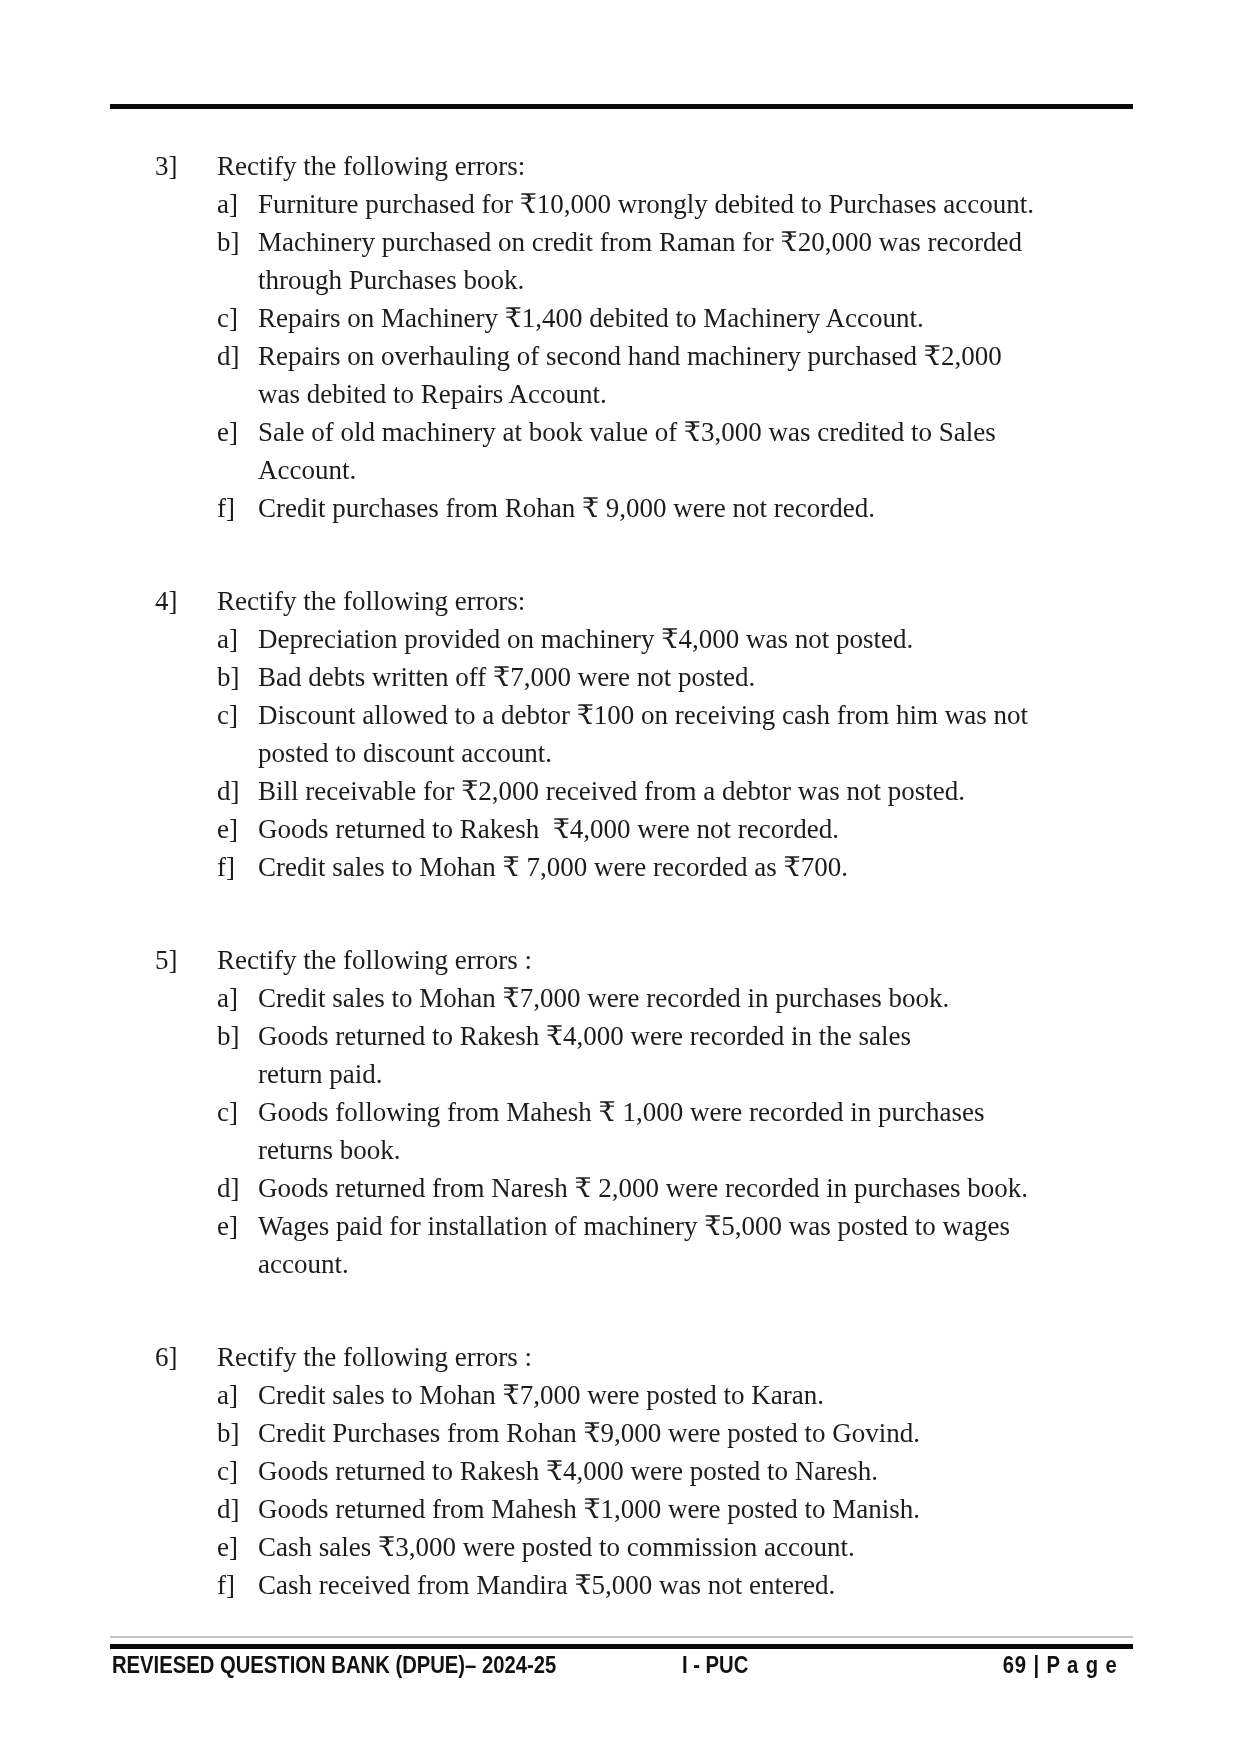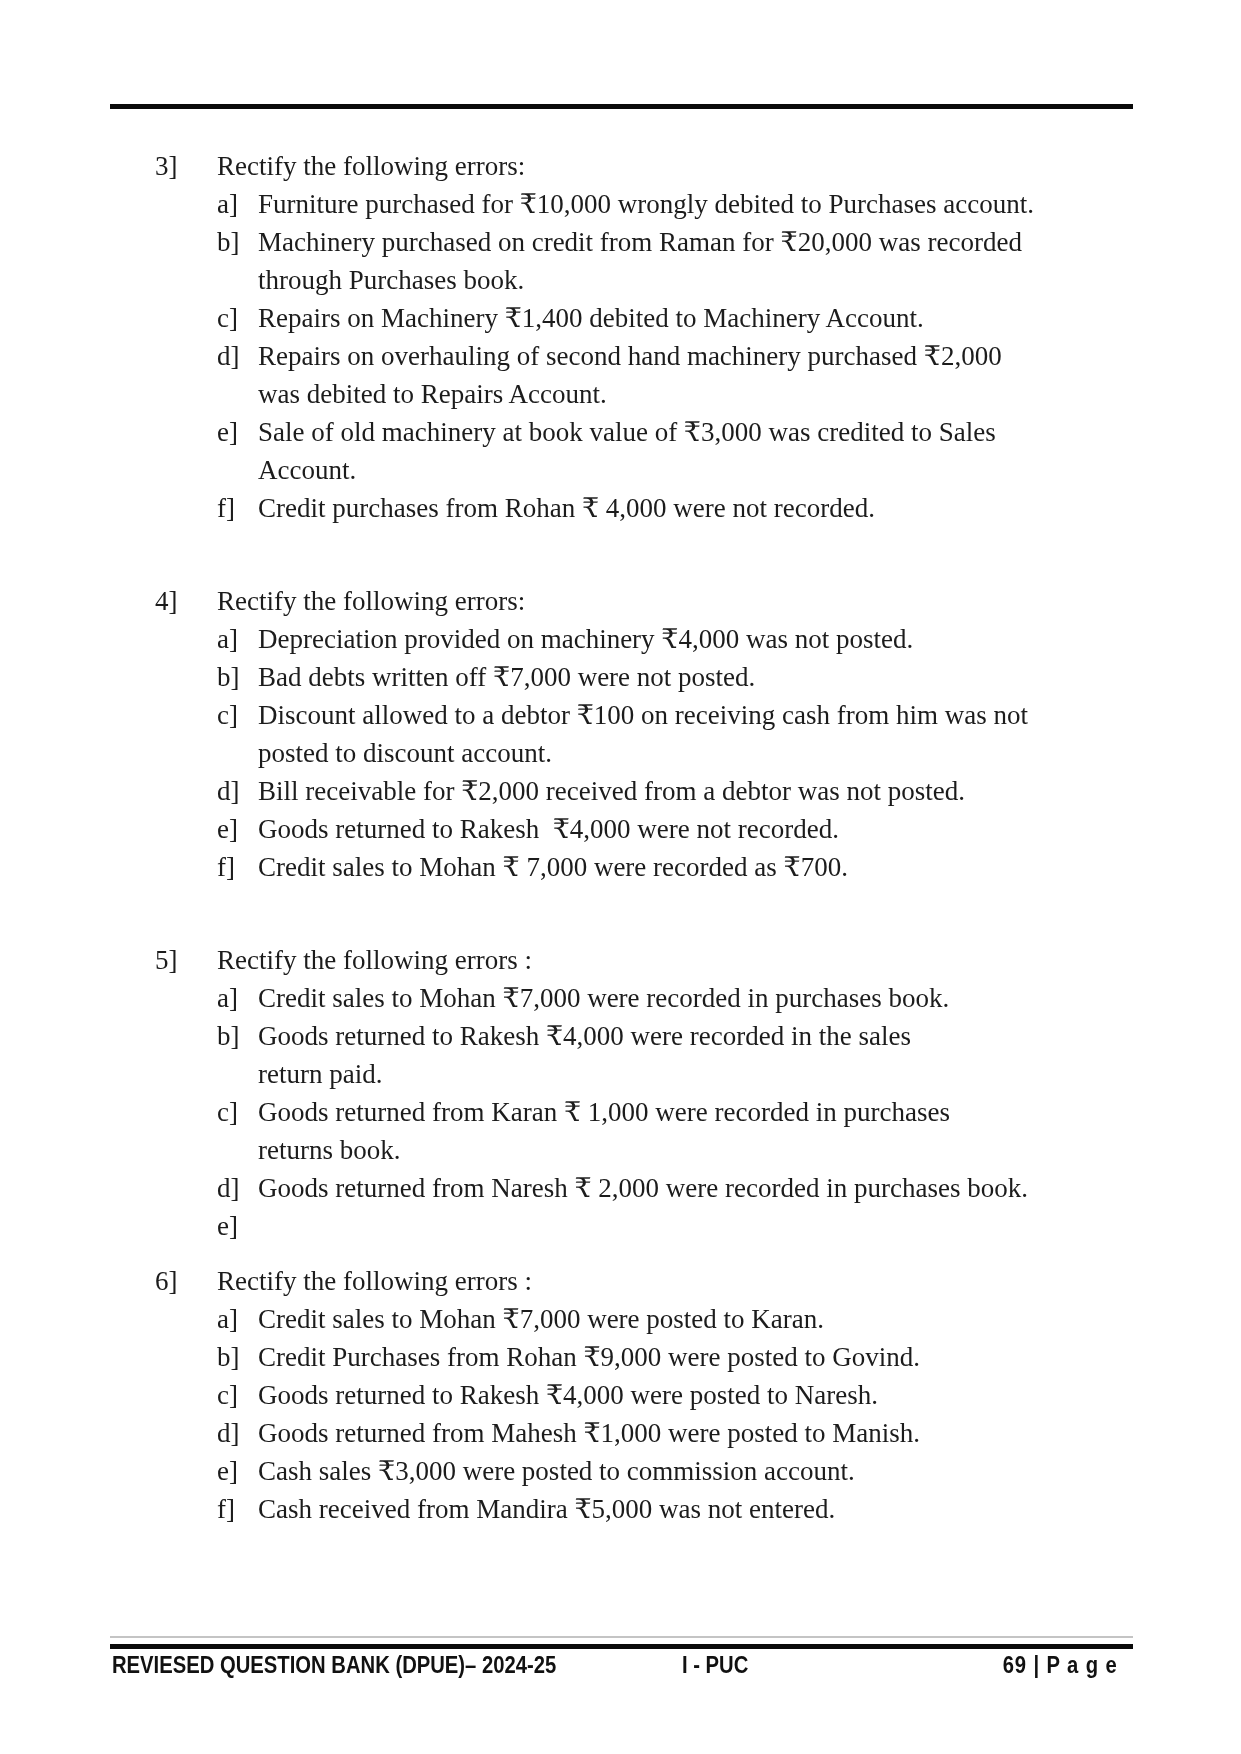--- a/index.html
+++ b/index.html
@@ -142,21 +142,21 @@
           <div class="item">
     <span class="item-letter">e]</span>
     <div class="item-lines">
               <div class="line">Sale of old machinery at book value of ₹3,000 was credited to Sales</div>
               <div class="line">Account.</div>
             </div>
   </div>
           <div class="item">
     <span class="item-letter">f]</span>
     <div class="item-lines">
-              <div class="line">Credit purchases from Rohan ₹ 4,000 were not recorded.</div>
+              <div class="line">Credit purchases from Rohan ₹ 9,000 were not recorded.</div>
             </div>
   </div>
         </div>
   </section>
       <section class="question">
     <div class="q-head">
       <span class="q-num">4]</span>
       <span class="q-title">Rectify the following errors:</span>
     </div>
     <div class="q-items">
@@ -214,32 +214,36 @@
           <div class="item">
     <span class="item-letter">b]</span>
     <div class="item-lines">
               <div class="line">Goods returned to Rakesh ₹4,000 were recorded in the sales</div>
               <div class="line">return paid.</div>
             </div>
   </div>
           <div class="item">
     <span class="item-letter">c]</span>
     <div class="item-lines">
-              <div class="line">Goods returned from Karan ₹ 1,000 were recorded in purchases</div>
+              <div class="line">Goods following from Mahesh ₹ 1,000 were recorded in purchases</div>
               <div class="line">returns book.</div>
             </div>
   </div>
           <div class="item">
     <span class="item-letter">d]</span>
     <div class="item-lines">
               <div class="line">Goods returned from Naresh ₹ 2,000 were recorded in purchases book.</div>
             </div>
   </div>
           <div class="item">
     <span class="item-letter">e]</span>
+    <div class="item-lines">
+              <div class="line">Wages paid for installation of machinery ₹5,000 was posted to wages</div>
+              <div class="line">account.</div>
+            </div>
   </div>
         </div>
   </section>
       <section class="question">
     <div class="q-head">
       <span class="q-num">6]</span>
       <span class="q-title">Rectify the following errors :</span>
     </div>
     <div class="q-items">
           <div class="item">

